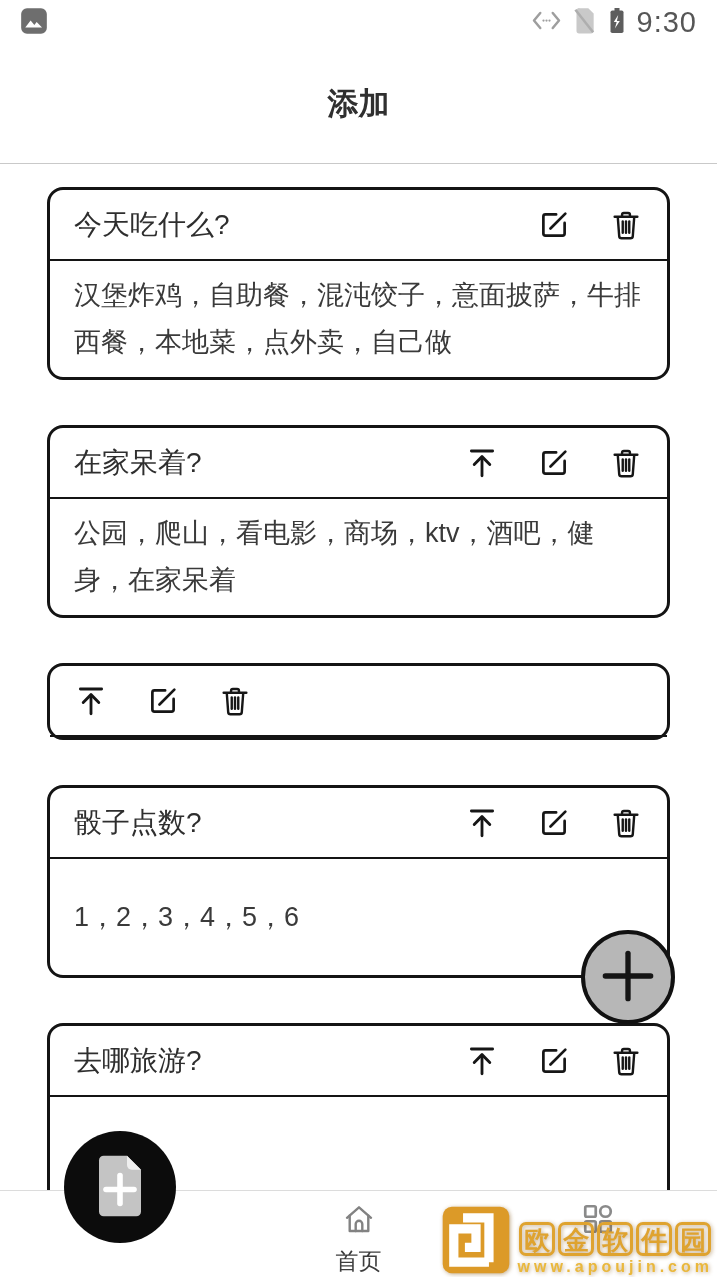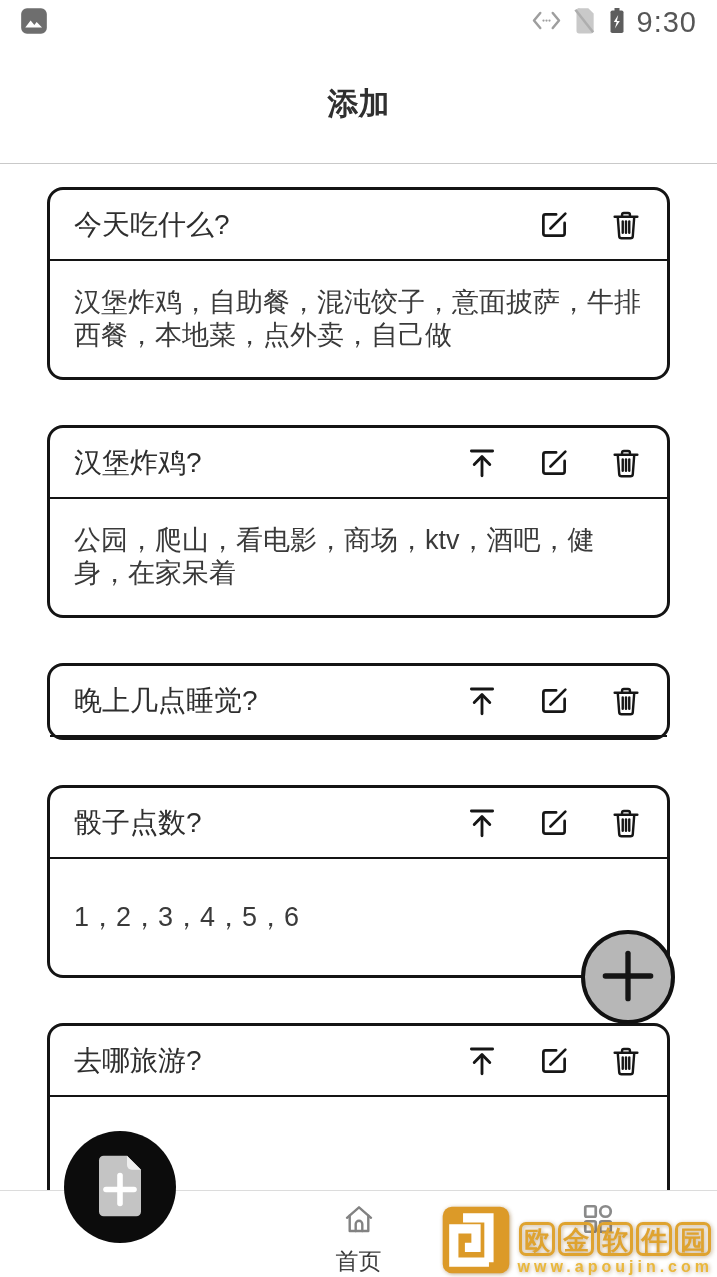--- a/index.html
+++ b/index.html
@@ -18,21 +18,21 @@
   .top-divider { border:none; border-top:1px solid #c9c9c9; }
 
   
   .card-list { margin-top:23px; }
   .card { border:3px solid #141414; border-radius:16px; margin:0 47px 45px; background:#fff; }
   .card-header { display:flex; align-items:center; height:71px; padding:0 24px; border-bottom:2px solid #141414; }
   .card-title { flex:1; font-size:28px; color:#2e2e2e; white-space:nowrap; overflow:hidden; }
   .card-actions { display:flex; align-items:center; gap:38px; }
   .icon-btn { width:34px; height:34px; background:none; border:none; padding:0; cursor:pointer; display:block; }
   .icon-btn svg { width:34px; height:34px; display:block; }
-  .card-body { min-height:116px; display:flex; align-items:center; padding:8px 24px; font-size:27px; line-height:33px; color:#3a3a3a; }
+  .card-body { min-height:116px; display:flex; align-items:center; padding:8px 24px; font-size:27px; line-height:47px; color:#3a3a3a; }
 
   
   .fab-gray { position:absolute; left:581px; top:930px; width:94px; height:94px; border-radius:50%;
               background:#b7b7b7; border:4px solid #111; z-index:15; display:flex; align-items:center; justify-content:center; cursor:pointer; }
   .fab-black { position:absolute; left:64px; top:1131px; width:112px; height:112px; border-radius:50%;
                background:#0c0c0c; z-index:30; display:flex; align-items:center; justify-content:center; cursor:pointer; border:none; }
 
   
   .tabbar { position:absolute; left:0; bottom:0; width:717px; height:87px; background:#fff;
             border-top:1px solid #dcdcdc; display:flex; z-index:20; }
@@ -127,21 +127,21 @@
               </svg>
             </span>
           </button>
         </span>
       </div>
       <div class="card-body">汉堡炸鸡，自助餐，混沌饺子，意面披萨，牛排西餐，本地菜，点外卖，自己做</div>
     </div>
 
     <div class="card">
       <div class="card-header">
-        <span class="card-title">汉堡炸鸡?</span>
+        <span class="card-title">在家呆着?</span>
         <span class="card-actions">
           <button class="icon-btn">
             <span>
               <svg viewBox="0 0 24 24" fill="none" stroke="#161616" stroke-width="2" stroke-linecap="round" stroke-linejoin="round">
                 <line x1="4.5" y1="3.5" x2="19.5" y2="3.5"></line>
                 <line x1="12" y1="21" x2="12" y2="8.5"></line>
                 <polyline points="6.5,13 12,7.5 17.5,13"></polyline>
               </svg>
             </span>
           </button>
@@ -165,21 +165,20 @@
               </svg>
             </span>
           </button>
         </span>
       </div>
       <div class="card-body">公园，爬山，看电影，商场，ktv，酒吧，健身，在家呆着</div>
     </div>
 
     <div class="card">
       <div class="card-header">
-        <span class="card-title">晚上几点睡觉?</span>
         <span class="card-actions">
           <button class="icon-btn">
             <span>
               <svg viewBox="0 0 24 24" fill="none" stroke="#161616" stroke-width="2" stroke-linecap="round" stroke-linejoin="round">
                 <line x1="4.5" y1="3.5" x2="19.5" y2="3.5"></line>
                 <line x1="12" y1="21" x2="12" y2="8.5"></line>
                 <polyline points="6.5,13 12,7.5 17.5,13"></polyline>
               </svg>
             </span>
           </button>

